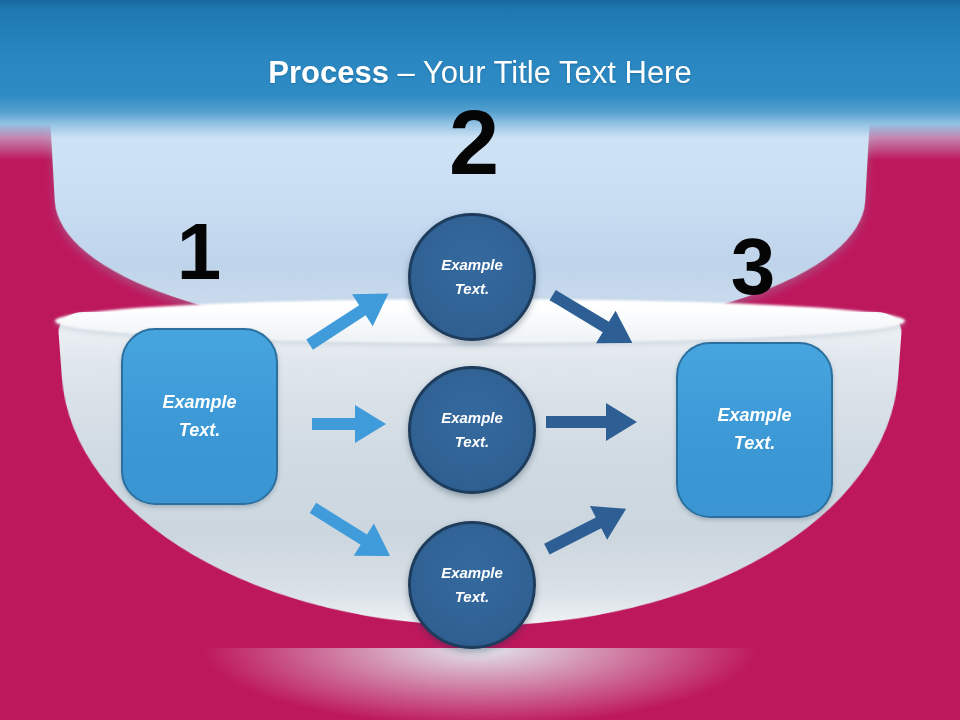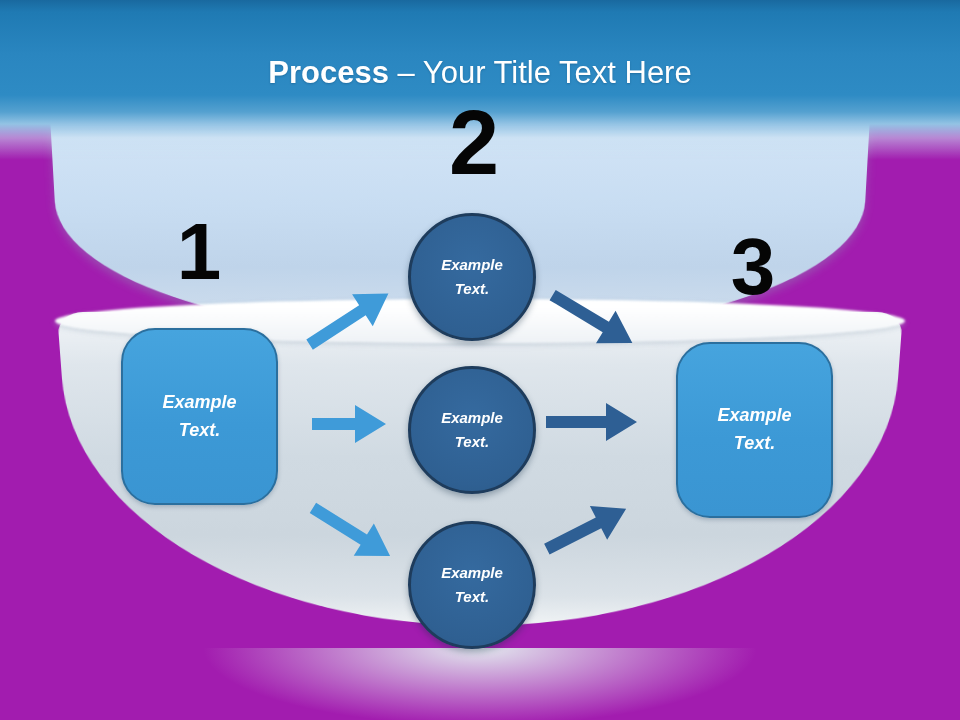--- a/index.html
+++ b/index.html
@@ -1,17 +1,17 @@
 <!DOCTYPE html>
 <html><head>
 <meta charset="utf-8">
 <style>
   html,body{margin:0;padding:0;background:#ffffff;}
   .slide{
-    position:relative;width:960px;height:720px;overflow:hidden;background:#a21caf;
+    position:relative;width:960px;height:720px;overflow:hidden;background:#be185d;
     font-family:"Liberation Sans", sans-serif;
   }
   
   .photo-upper{
     position:absolute;left:50px;top:116px;width:820px;height:228px;z-index:1;
     background:linear-gradient(180deg,#d3e5f7 0%,#c8ddf2 40%,#bfd4ea 68%,#c9daec 84%,#e6eff8 100%);
     border-radius:8px 8px 48% 48% / 8px 8px 62% 62%;
     transform-origin:50% 0;transform:perspective(900px) rotateX(-7deg);
     box-shadow:0 5px 9px rgba(140,160,180,0.35);
     filter:blur(0.6px);

